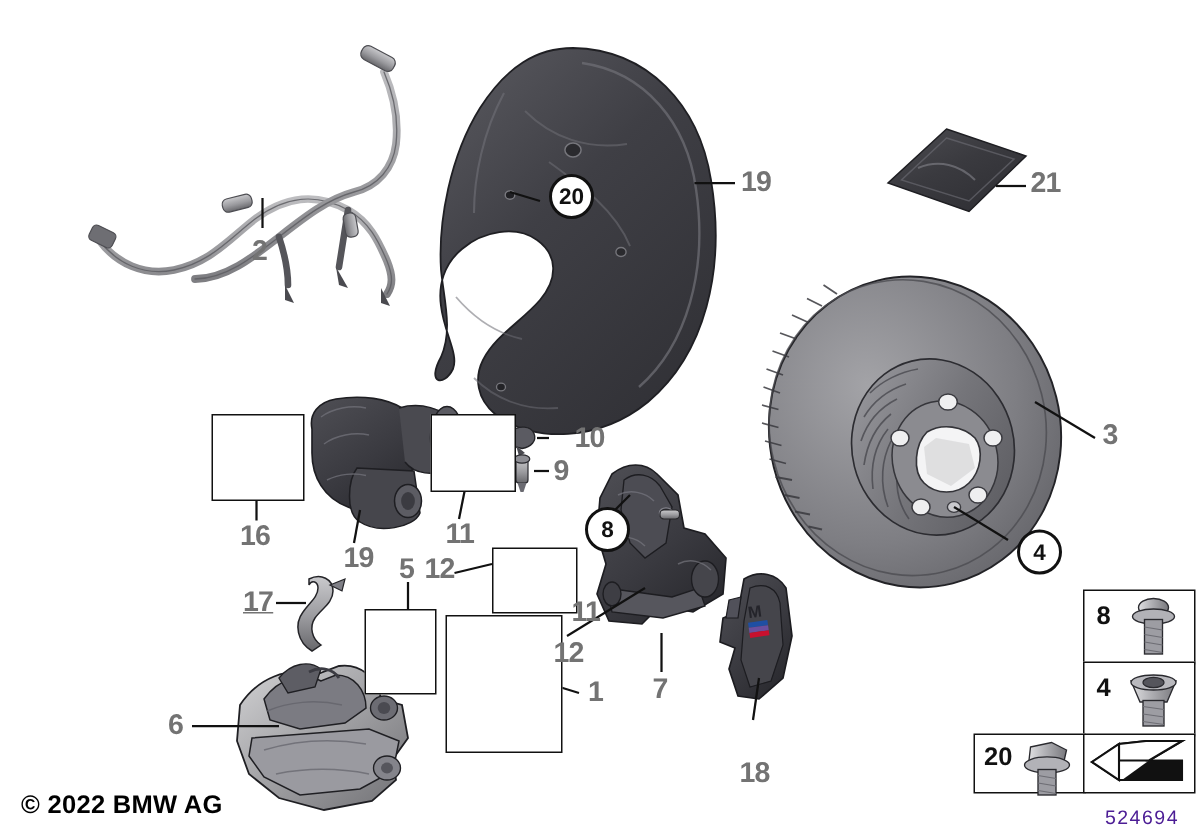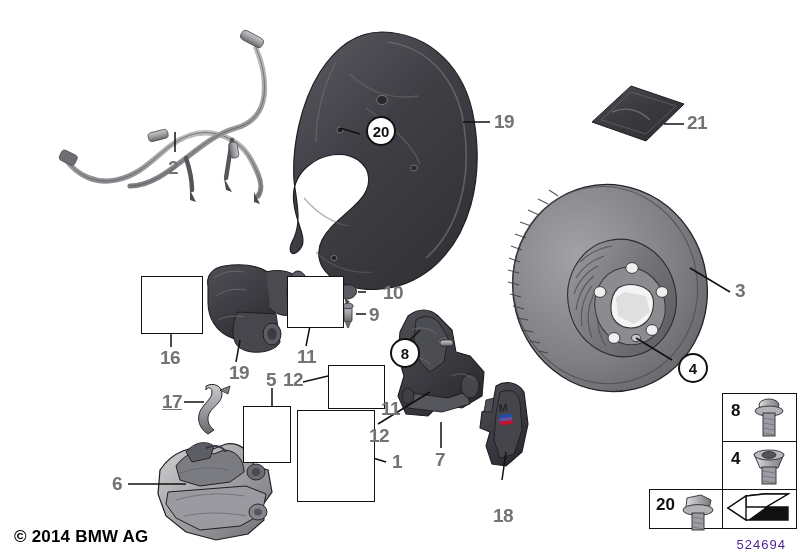--- a/index.html
+++ b/index.html
@@ -416,16 +416,16 @@
 
     <div class="cell" style="left:722px;top:489px;width:73px;height:38px;"></div>
     <svg class="part" style="left:726px;top:492px;" width="66" height="34">
       <path d="M38,2 L62,2 L40,15 L62,15 L62,28 L20,28 L2,16 L20,4 Z" fill="#fff" stroke="#111" stroke-width="1.4"></path>
       <path d="M20,4 L38,2 L62,2 L40,15 L20,15 Z" fill="#fff" stroke="#111" stroke-width="1.4"></path>
       <path d="M40,15 L62,15 L62,28 L22,28 Z" fill="#111"></path>
       <path d="M2,16 L20,4 L20,28 Z" fill="#fff" stroke="#111" stroke-width="1.4"></path>
     </svg>
   </div>
 
-  <div class="copy">© 2014 BMW AG</div>
+  <div class="copy">© 2022 BMW AG</div>
   <div class="dnum">524694</div>
 
 </div>
 
 </body></html>

